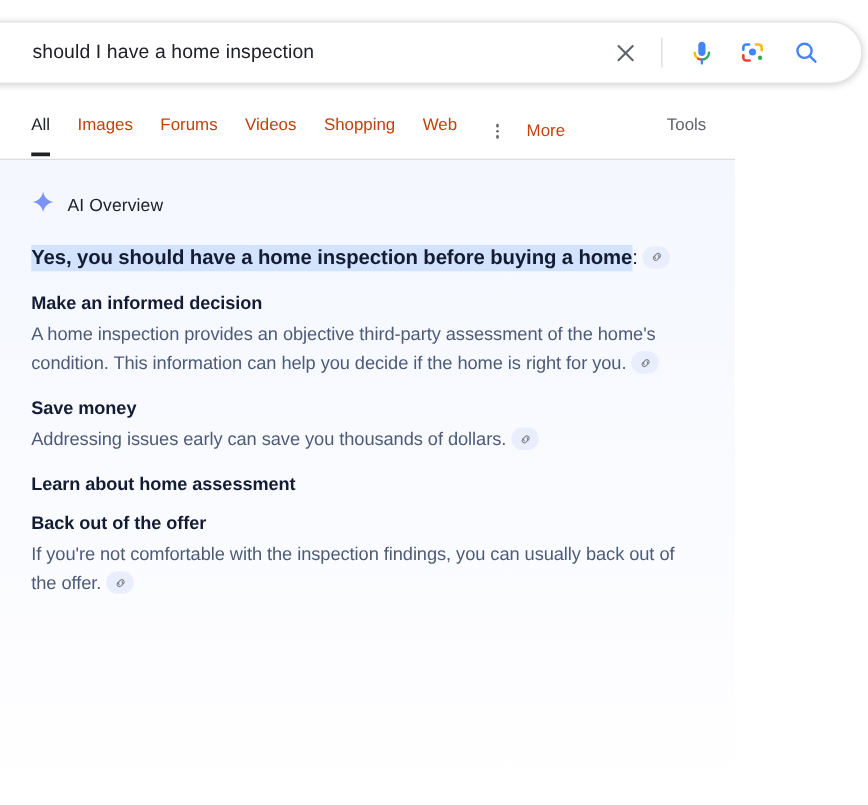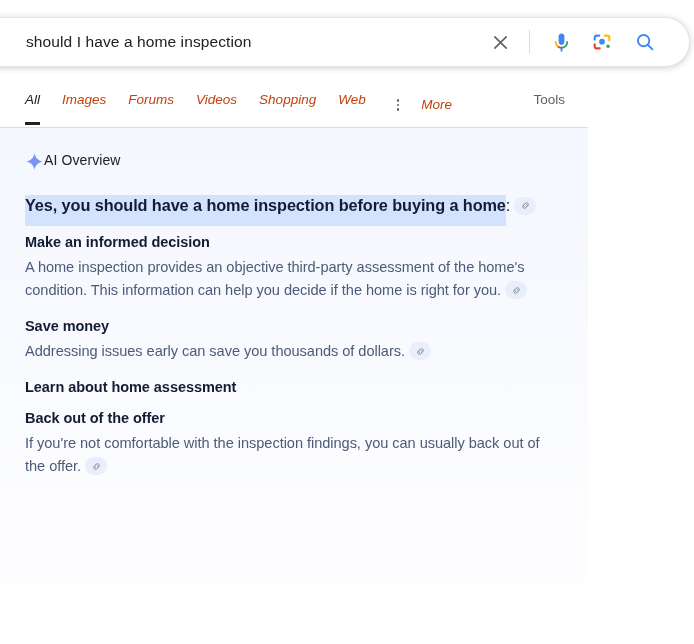--- a/index.html
+++ b/index.html
@@ -85,21 +85,21 @@
     position: relative;
     height: 43px;
     display: flex;
     align-items: flex-start;
     padding-left: 21px;
     padding-right: 21px;
     border-bottom: 1px solid #dadce0;
     background: #fff;
   }
 
-  .nav-left { display: flex; align-items: flex-start; font-style: italic; }
+  .nav-left { display: flex; align-items: flex-start; }
 
   .tab {
     font-size: 13.5px;
     color: #c2410c;
     padding: 0 11px;
     height: 40px;
     line-height: 30px;
     cursor: pointer;
     white-space: nowrap;
     position: relative;
@@ -145,42 +145,43 @@
   
   .ai-panel {
     position: relative;
     height: 516px;
     background: linear-gradient(180deg, #f4f7fe 0%, #f8fafe 42%, #fdfdff 78%, #ffffff 100%);
     padding: 24px 25px 0 25px;
   }
 
   .ai-head {
     display: flex;
-    align-items: flex-start;
+    align-items: center;
+    gap: 10px;
     margin-bottom: 19px;
   }
 
   .ai-head-label {
     font-size: 14px;
     color: #202124;
     letter-spacing: .1px;
   }
 
   .ai-answer-line {
     margin-bottom: 17px;
     line-height: 1.35;
   }
 
   .ai-answer {
     background: #d3e3fd;
     color: #131c33;
     font-size: 16.3px;
     font-weight: bold;
     letter-spacing: -.1px;
-    padding: 1px 0 12px 0;
+    padding: 1px 0 2px 0;
     box-decoration-break: clone;
   }
 
   .ai-colon {
     color: #131c33;
     font-size: 16.3px;
   }
 
   .section { margin-bottom: 15px; }
 

